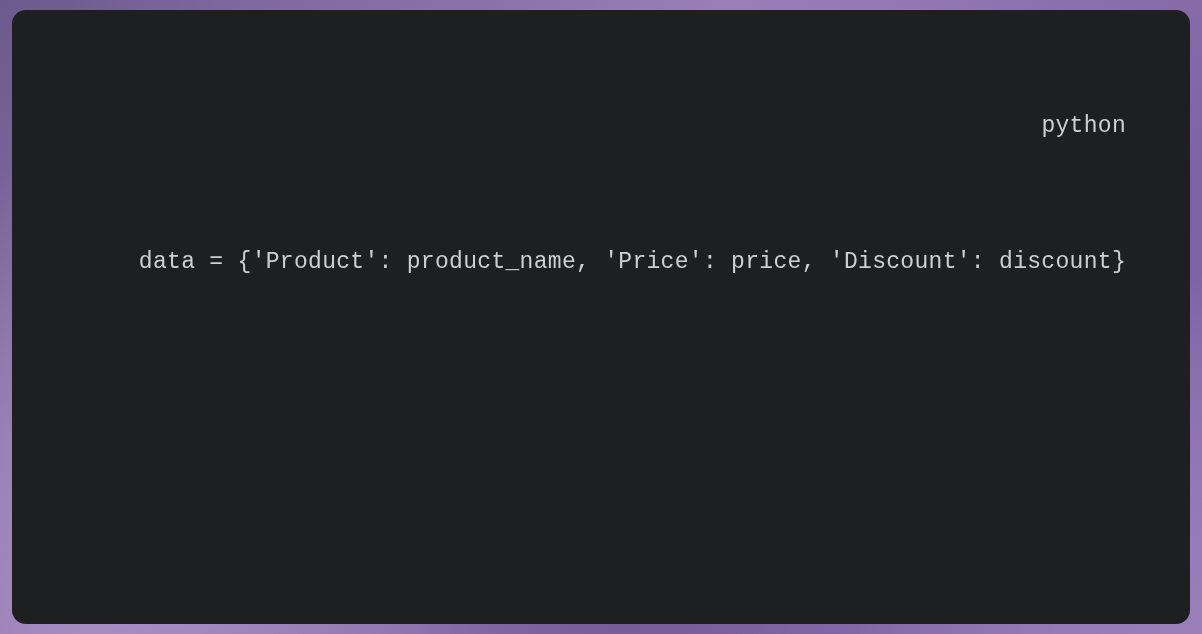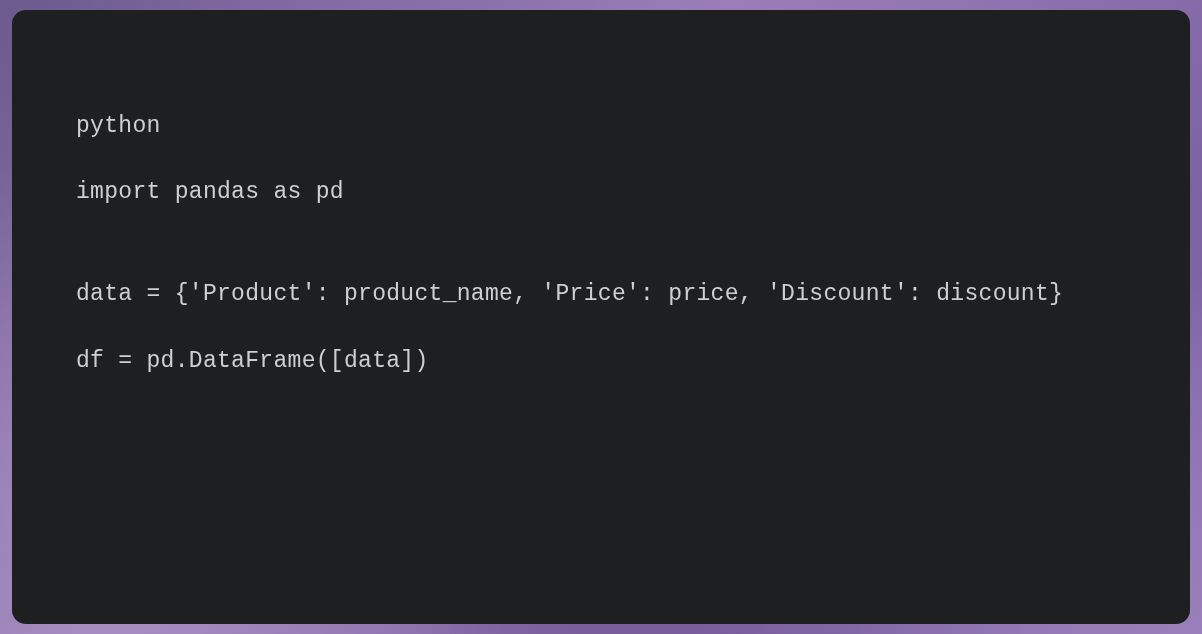--- a/index.html
+++ b/index.html
@@ -1,18 +1,19 @@
 <!DOCTYPE html>
 <html><head>
   <meta charset="utf-8">
   <style>
     * {
       margin: 0;
       padding: 0;
       box-sizing: border-box;
+      text-align: right;
     }
     
     body {
       width: 1202px;
       height: 634px;
       background: linear-gradient(135deg, #6b5a8e 0%, #9b7eb8 20%, #7a5fa0 40%, #a890c5 60%, #8b6fa8 80%, #6b5a8e 100%);
       background-size: 200% 200%;
       position: relative;
       overflow: hidden;
       font-family: 'Consolas', 'Monaco', 'Courier New', monospace;
@@ -58,19 +59,17 @@
     }
   </style>
 </head>
 <body>
 
 <div class="background-texture"></div>
 
 <div class="code-block">
   <div class="code-line">python</div>
   <div class="code-spacer"></div>
-  <div class="code-line">import pandas as pd</div>
   <div class="code-spacer-double"></div>
   <div class="code-line">data = {'Product': product_name, 'Price': price, 'Discount': discount}</div>
   <div class="code-spacer"></div>
-  <div class="code-line">df = pd.DataFrame([data])</div>
   <div class="code-spacer"></div>
 </div>
 
 </body></html>

